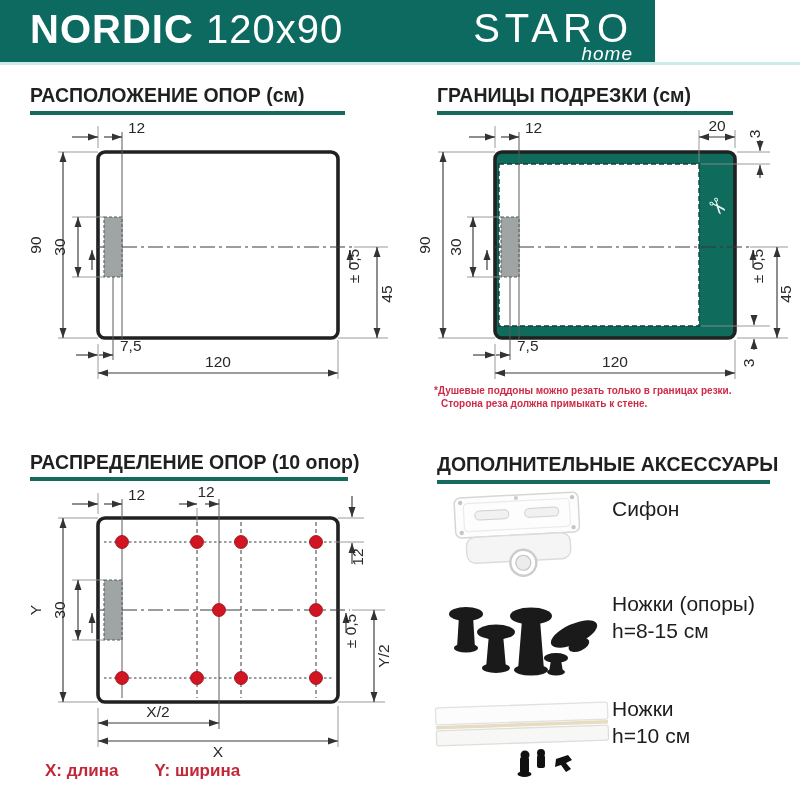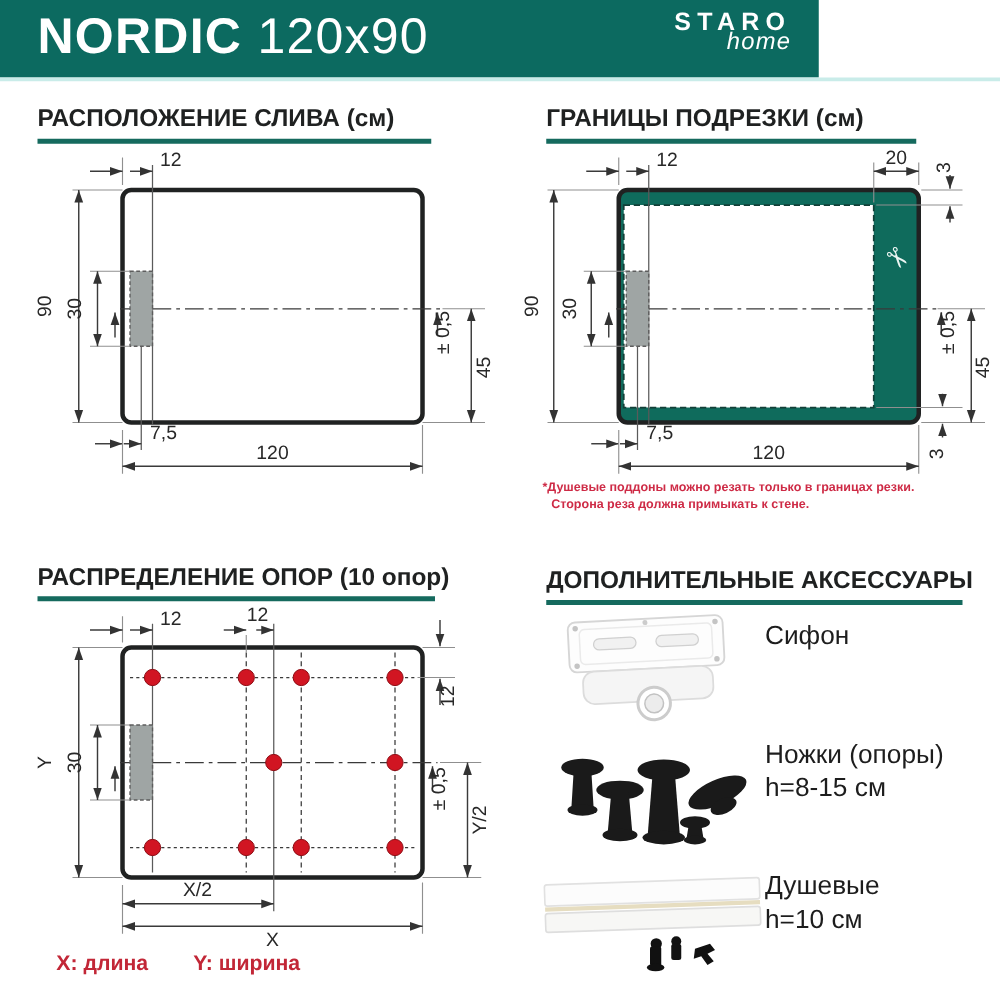--- a/index.html
+++ b/index.html
@@ -5,21 +5,21 @@
   html,body{margin:0;padding:0;background:#fff;}
   .page{position:relative;width:800px;height:800px;background:#ffffff;overflow:hidden;
         font-family:"Liberation Sans",sans-serif;}
   
   .hdr{position:absolute;left:0;top:0;width:655px;height:62px;background:#0c6a60;}
   .hdr-strip{position:absolute;left:0;top:62px;width:800px;height:3px;background:#c9ece9;}
   .brand{position:absolute;left:30px;top:7px;color:#fff;font-size:40px;letter-spacing:1px;white-space:nowrap;}
   .brand .b1{font-weight:bold;}
   .brand .b2{font-weight:normal;}
   .logo{position:absolute;right:22px;top:8px;text-align:right;color:#fff;line-height:1;}
-  .logo-main{font-size:20px;letter-spacing:5px;font-weight:bold;}
+  .logo-main{font-size:40px;letter-spacing:5px;font-weight:normal;}
   .logo-sub{font-size:19px;font-style:italic;margin-top:-4px;letter-spacing:1px;}
   
   .sec-title{position:absolute;font-size:19.5px;font-weight:bold;color:#1f2121;white-space:nowrap;}
   .sec-sub{position:absolute;font-size:17px;font-weight:normal;color:#1f2121;white-space:nowrap;}
   .rule{position:absolute;height:3.5px;background:#156a5e;}
   
   svg{position:absolute;overflow:visible;}
   .tray{fill:#ffffff;stroke:#202222;stroke-width:3.6;}
   .trayc{fill:#0f6b5c;stroke:#202222;stroke-width:3.6;}
   .cutw{fill:#ffffff;stroke:#123f37;stroke-width:1.4;stroke-dasharray:5,3;}
@@ -50,21 +50,21 @@
       <span class="b1">NORDIC</span>
       <span class="b2">120x90</span>
     </div>
     <div class="logo">
       <div class="logo-main">STARO</div>
       <div class="logo-sub">home</div>
     </div>
   </div>
   <div class="hdr-strip"></div>
 
-  <div class="sec-title" style="left:30px;top:84px;">РАСПОЛОЖЕНИЕ СЛИВА (см)</div>
+  <div class="sec-title" style="left:30px;top:84px;">РАСПОЛОЖЕНИЕ ОПОР (см)</div>
   <div class="rule" style="left:30px;top:111px;width:315px;"></div>
 
   <div class="sec-title" style="left:437px;top:84px;">ГРАНИЦЫ ПОДРЕЗКИ (см)</div>
   <div class="rule" style="left:437px;top:111px;width:296px;"></div>
 
   <div class="sec-title" style="left:30px;top:451px;">РАСПРЕДЕЛЕНИЕ ОПОР (10 опор)</div>
   <div class="rule" style="left:30px;top:477px;width:318px;"></div>
 
   <div class="sec-title" style="left:437px;top:431px;margin-top:22px;">ДОПОЛНИТЕЛЬНЫЕ АКСЕССУАРЫ</div>
   <div class="rule" style="left:437px;top:480px;width:333px;"></div>
@@ -339,17 +339,17 @@
     <g fill="#111111">
       <circle cx="95" cy="62" r="4.5"></circle>
         <rect x="90" y="64" width="9" height="16" rx="2"></rect>
         <ellipse cx="94.5" cy="81" rx="7" ry="3"></ellipse>
       <circle cx="111" cy="60" r="4"></circle>
         <rect x="107" y="62" width="8" height="13" rx="2"></rect>
       <path d="M126,66 l12,-4 l4,5 l-6,3 l5,6 l-5,3 l-5,-7 l-6,2 Z"></path>
     </g>
   </svg>
   <div class="acc-label" style="left:612px;top:695px;">
-    <div>Душевые</div>
+    <div>Ножки</div>
     <div>h=10 см</div>
   </div>
 
 </div>
 
 </body></html>

